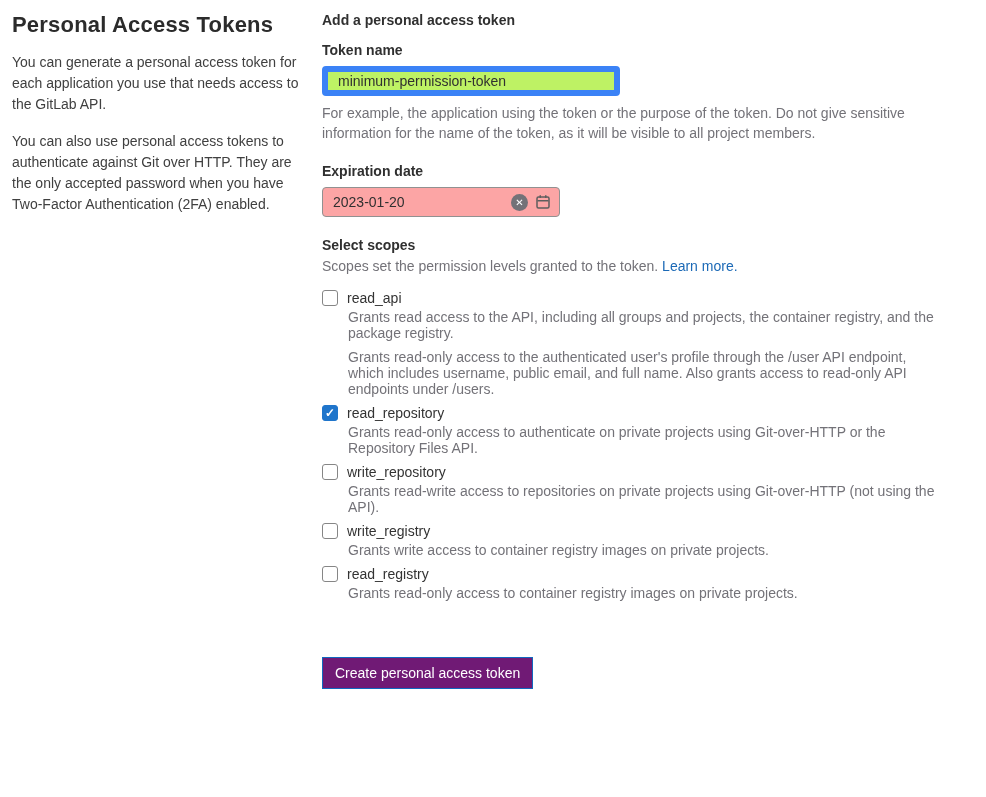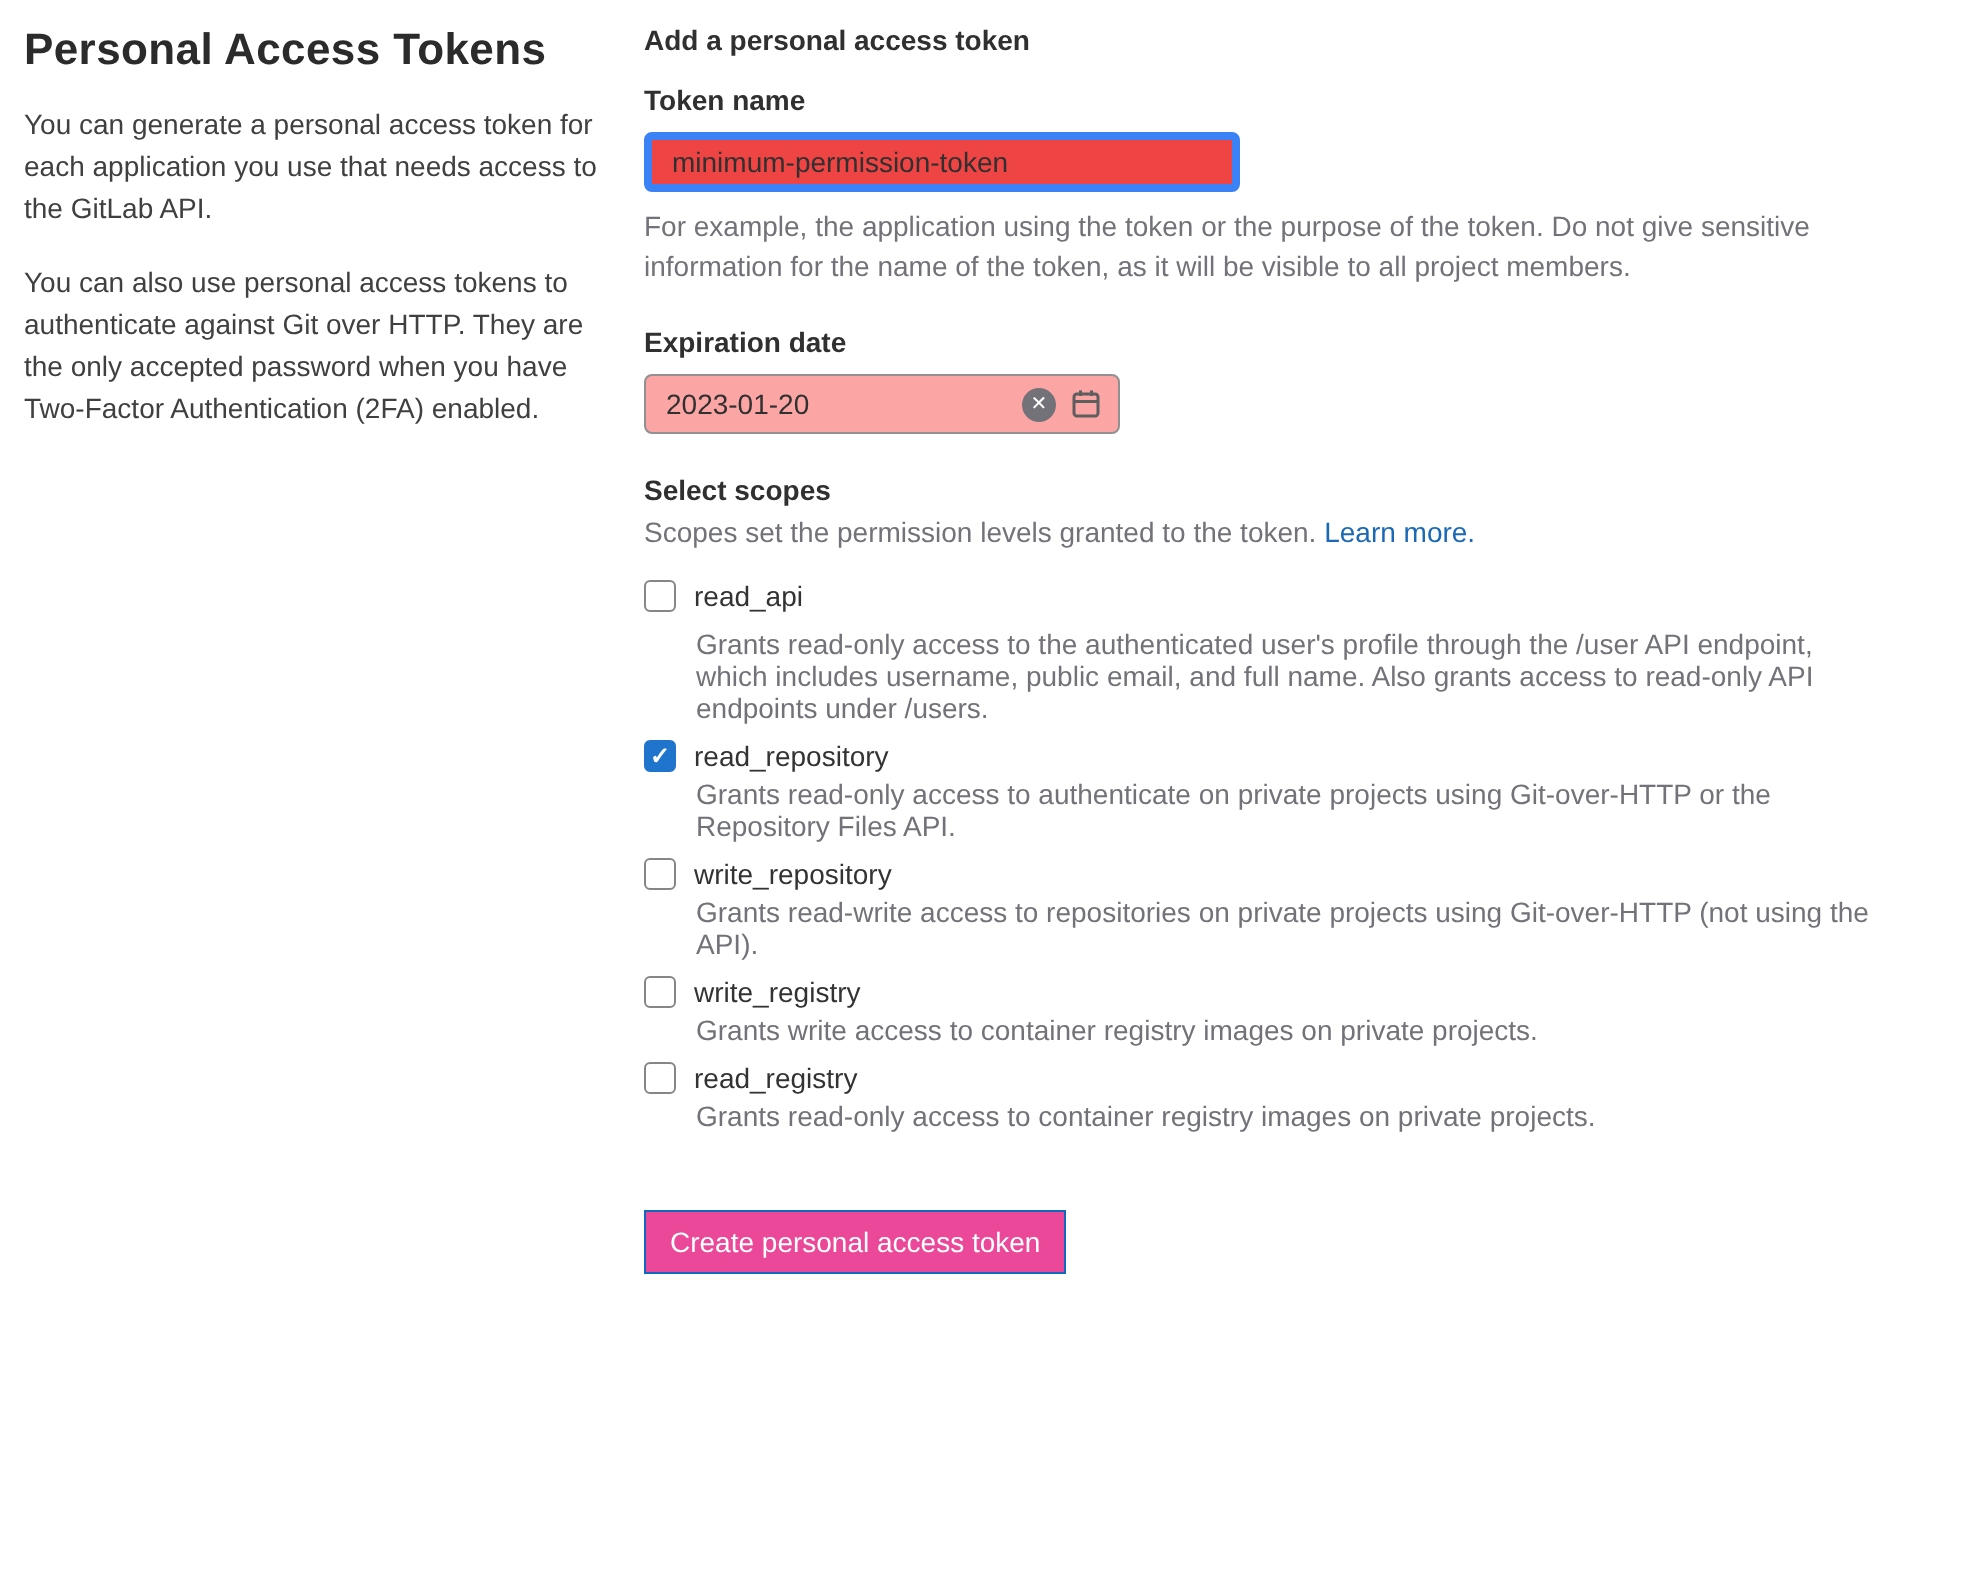--- a/index.html
+++ b/index.html
@@ -49,27 +49,27 @@
     display: block;
     font-size: 14px;
     font-weight: bold;
     color: #303030;
     margin-bottom: 8px;
   }
   .text-input {
     display: block;
     width: 298px;
     height: 30px;
-    border: 4px solid #3b82f6;
+    border: 6px solid #3b82f6;
     border-radius: 4px;
     padding: 0 10px;
     font-family: "Liberation Sans", sans-serif;
     font-size: 14px;
     color: #303030;
-    background: #ef4444;
+    background: #bef264;
     outline: none;
   }
   .hint {
     font-size: 14px;
     line-height: 20px;
     color: #737278;
     margin-top: 7px;
   }
   .form-group { margin-bottom: 20px; }
   
@@ -140,23 +140,23 @@
   }
   .scope-name { font-size: 14px; color: #333333; }
   .scope-desc {
     font-size: 14px;
     line-height: 16px;
     color: #737278;
     margin-left: 26px;
     margin-top: 3px;
   }
   .submit-btn {
-    margin-top: 23px;
+    margin-top: 40px;
     display: inline-block;
-    background: #ec4899;
+    background: #701a75;
     border: 1px solid #1068bf;
     border-radius: 0;
     color: #ffffff;
     font-family: "Liberation Sans", sans-serif;
     font-size: 14px;
     padding: 7px 12px;
     cursor: pointer;
   }
 </style>
 </head>
@@ -198,20 +198,21 @@
     <div class="form-group" style="margin-bottom:16px;">
       <label class="field-label" style="margin-bottom:5px;">Select scopes</label>
       <p class="scopes-hint"><span>Scopes set the permission levels granted to the token. </span><a href="#">Learn more.</a></p>
 
 
       <div class="scope-row">
         <div class="scope-head">
           <span class="scope-checkbox" data-checked="false"></span>
           <span class="scope-name">read_api</span>
         </div>
+        <p class="scope-desc">Grants read access to the API, including all groups and projects, the container registry, and the package registry.</p>
       </div>
 
       <div class="scope-row">
         <p class="scope-desc">Grants read-only access to the authenticated user's profile through the /user API endpoint, which includes username, public email, and full name. Also grants access to read-only API endpoints under /users.</p>
       </div>
 
       <div class="scope-row">
         <div class="scope-head">
           <span class="scope-checkbox" data-checked="true"></span>
           <span class="scope-name">read_repository</span>

